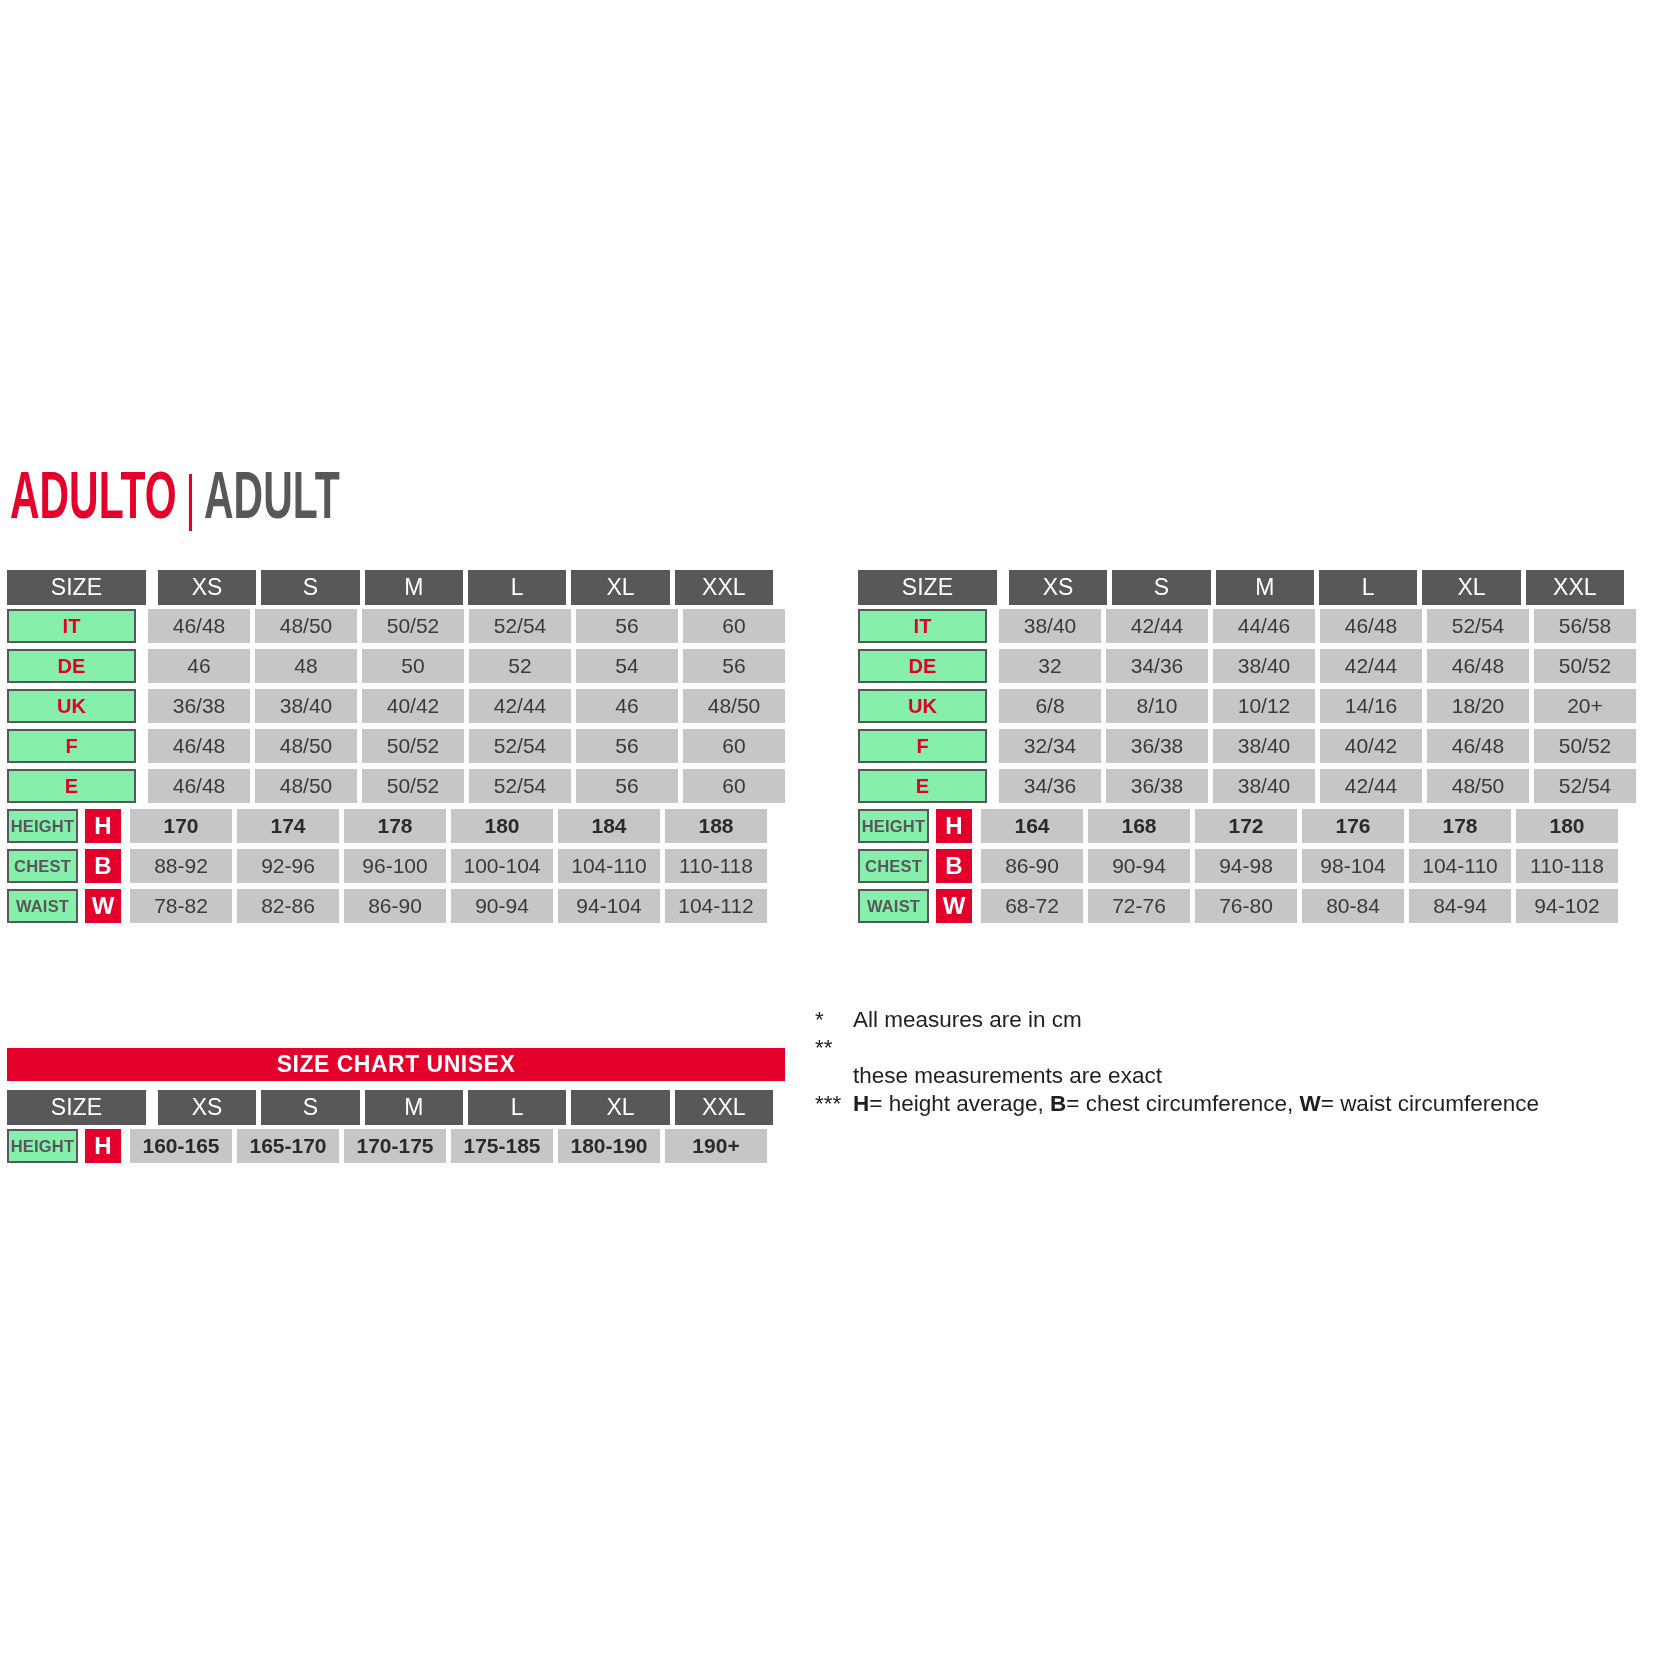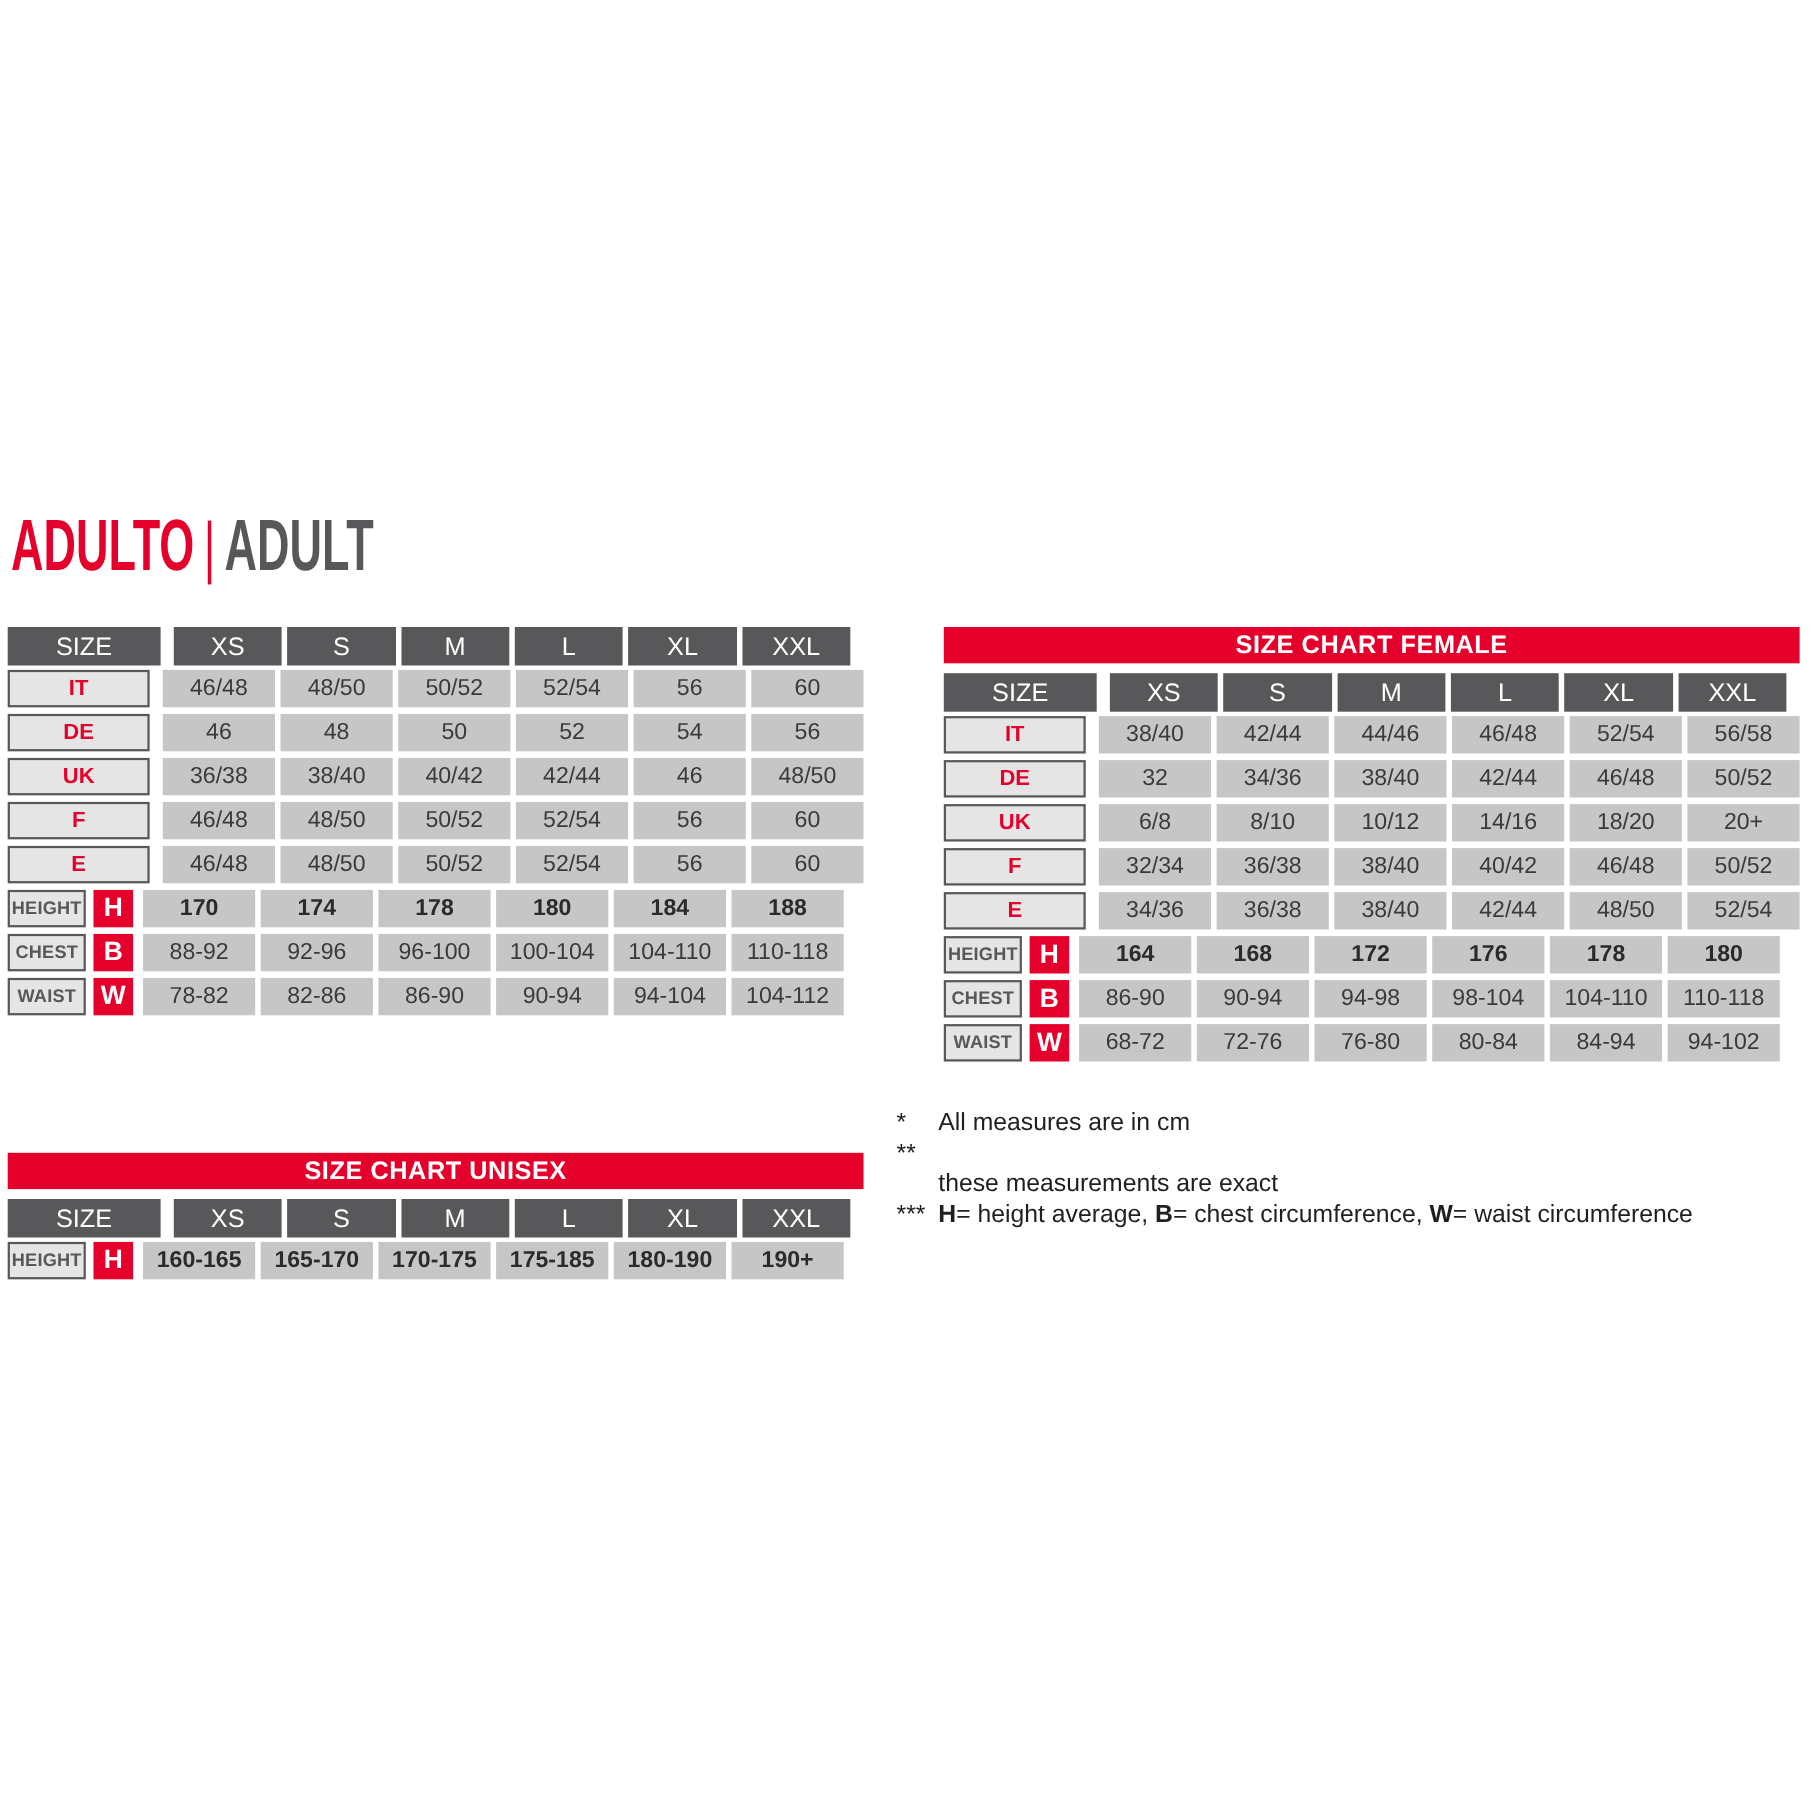--- a/index.html
+++ b/index.html
@@ -56,21 +56,21 @@
   .hcell.col { width: 102px; margin-right: 5px; }
   .cols { display: contents; }
   .cols .col:last-child { margin-right: 12px; }
 
   .size-row, .measure-row { display: flex; height: 34px; margin-bottom: 6px; }
   .measure-rows { margin-top: 4px; }
 
   .label-box {
     box-sizing: border-box;
     width: 129px; margin-right: 12px;
-    background: #e5e5e5;
+    background: #86efac;
     border: 2px solid #58585A;
     color: #E4002B;
     font-size: 20px; font-weight: bold;
     display: flex; align-items: center; justify-content: center;
   }
   .measure-row .label-box {
     width: 71px; margin-right: 7px;
     color: #58585A;
     font-size: 16.5px;
     letter-spacing: 0.2px;
@@ -202,21 +202,20 @@
         <div class="cell">82-86</div>
         <div class="cell">86-90</div>
         <div class="cell">90-94</div>
         <div class="cell">94-104</div>
         <div class="cell">104-112</div>
       </div>
     </div>
 </section>
 
 <section class="size-table female">
-  <div class="table-heading">SIZE CHART FEMALE</div>
   <div class="header-row">
     <div class="hcell size-col">SIZE</div>
     <div class="cols">
       
     <div class="hcell col">XS</div><div class="hcell col">S</div><div class="hcell col">M</div><div class="hcell col">L</div><div class="hcell col">XL</div><div class="hcell col">XXL</div></div>
   </div>
   <div class="rows">
 
       <div class="size-row">
         <div class="label-box">IT</div>

